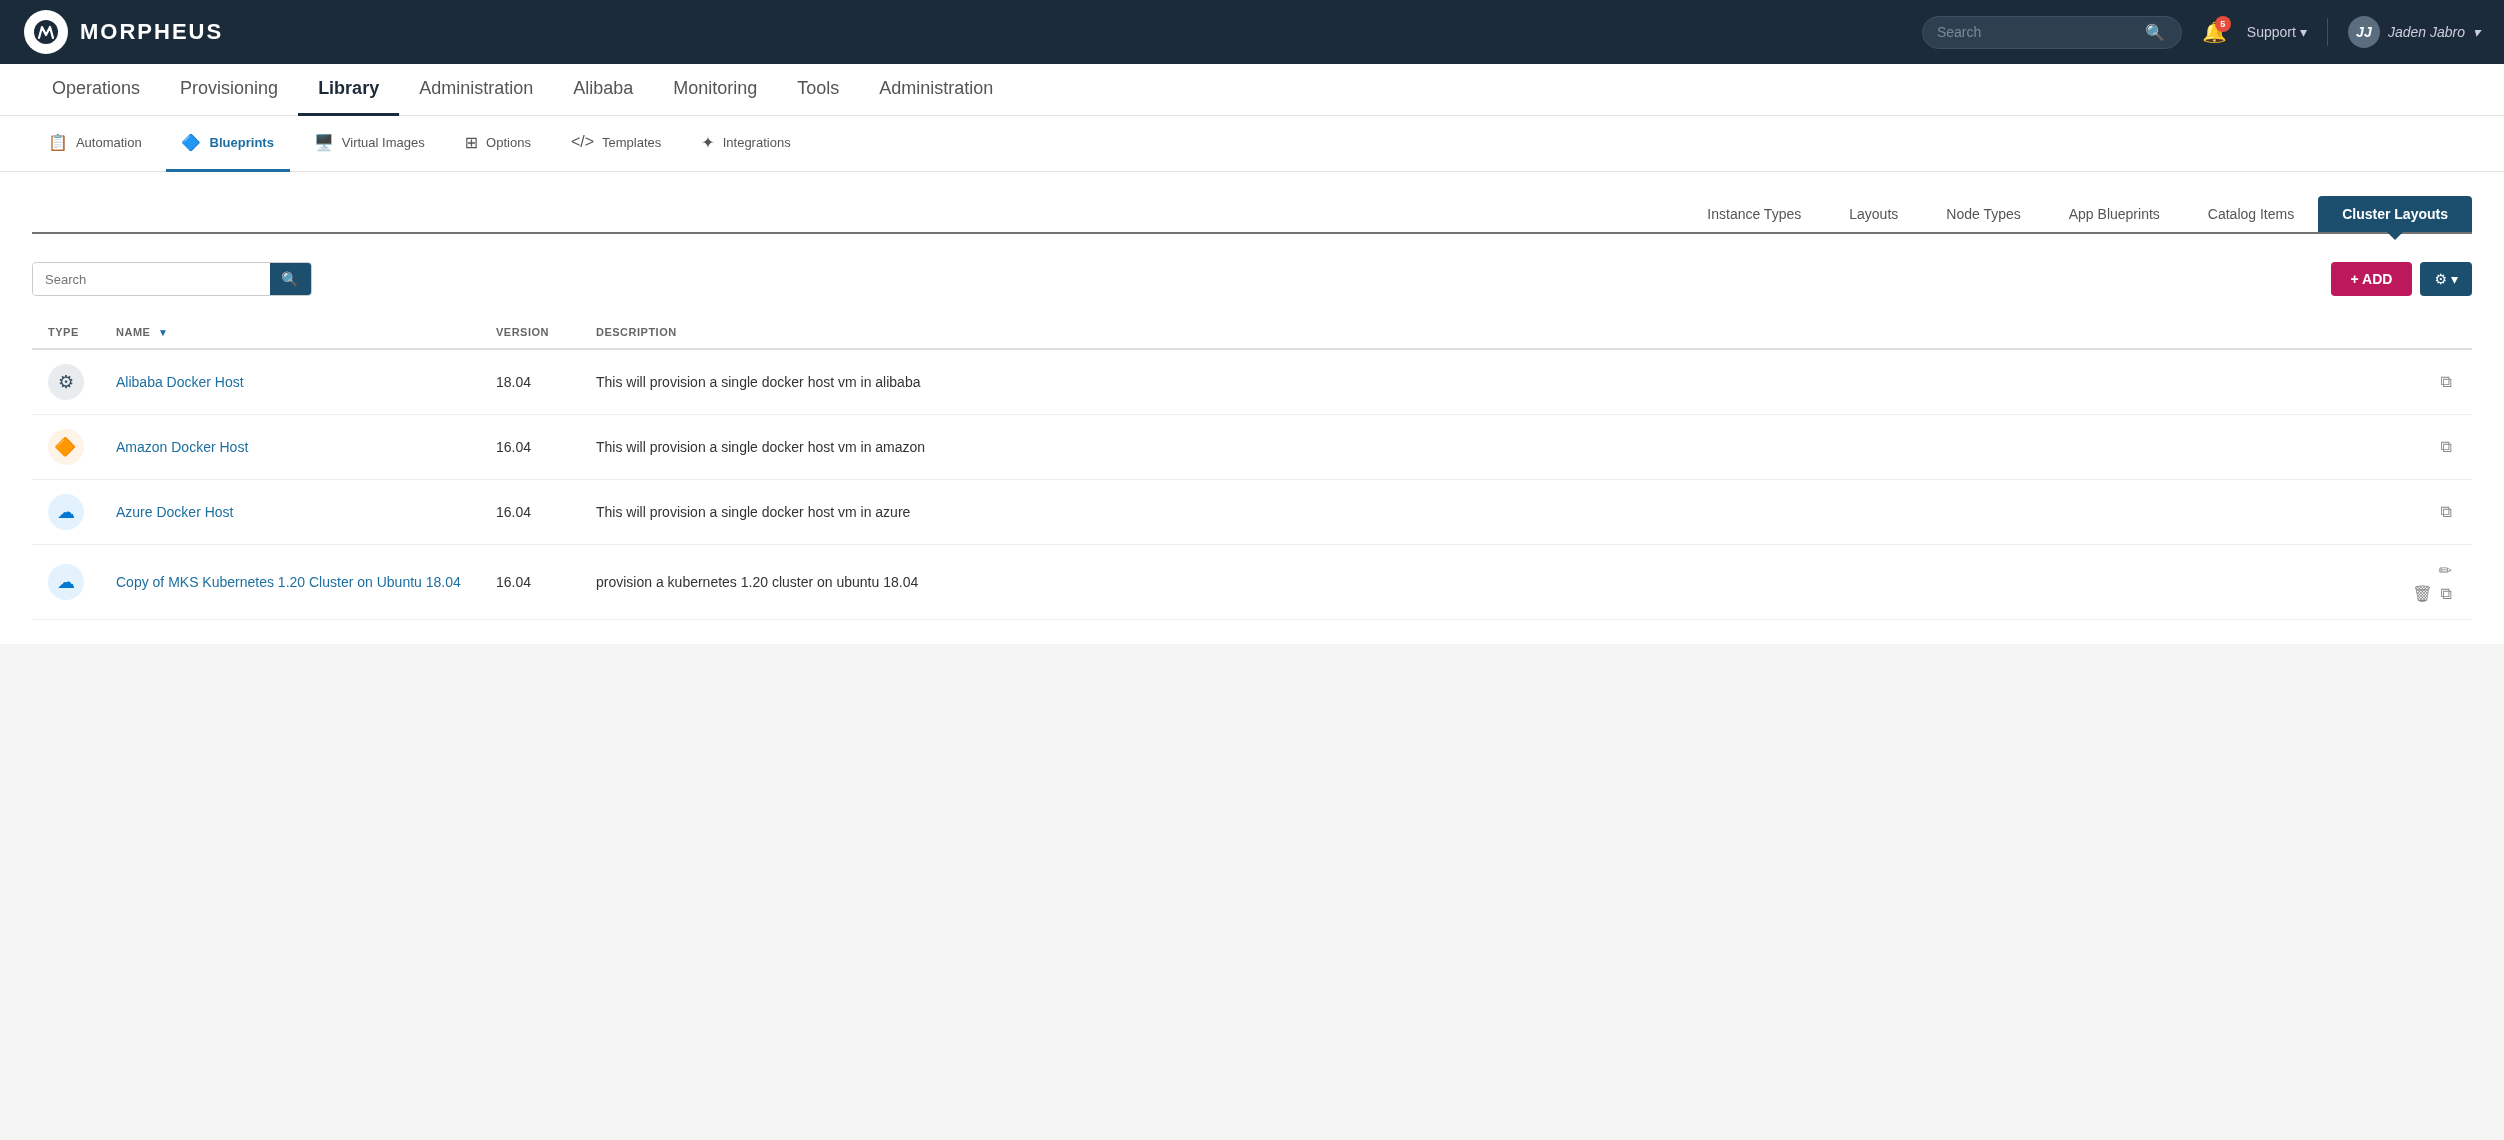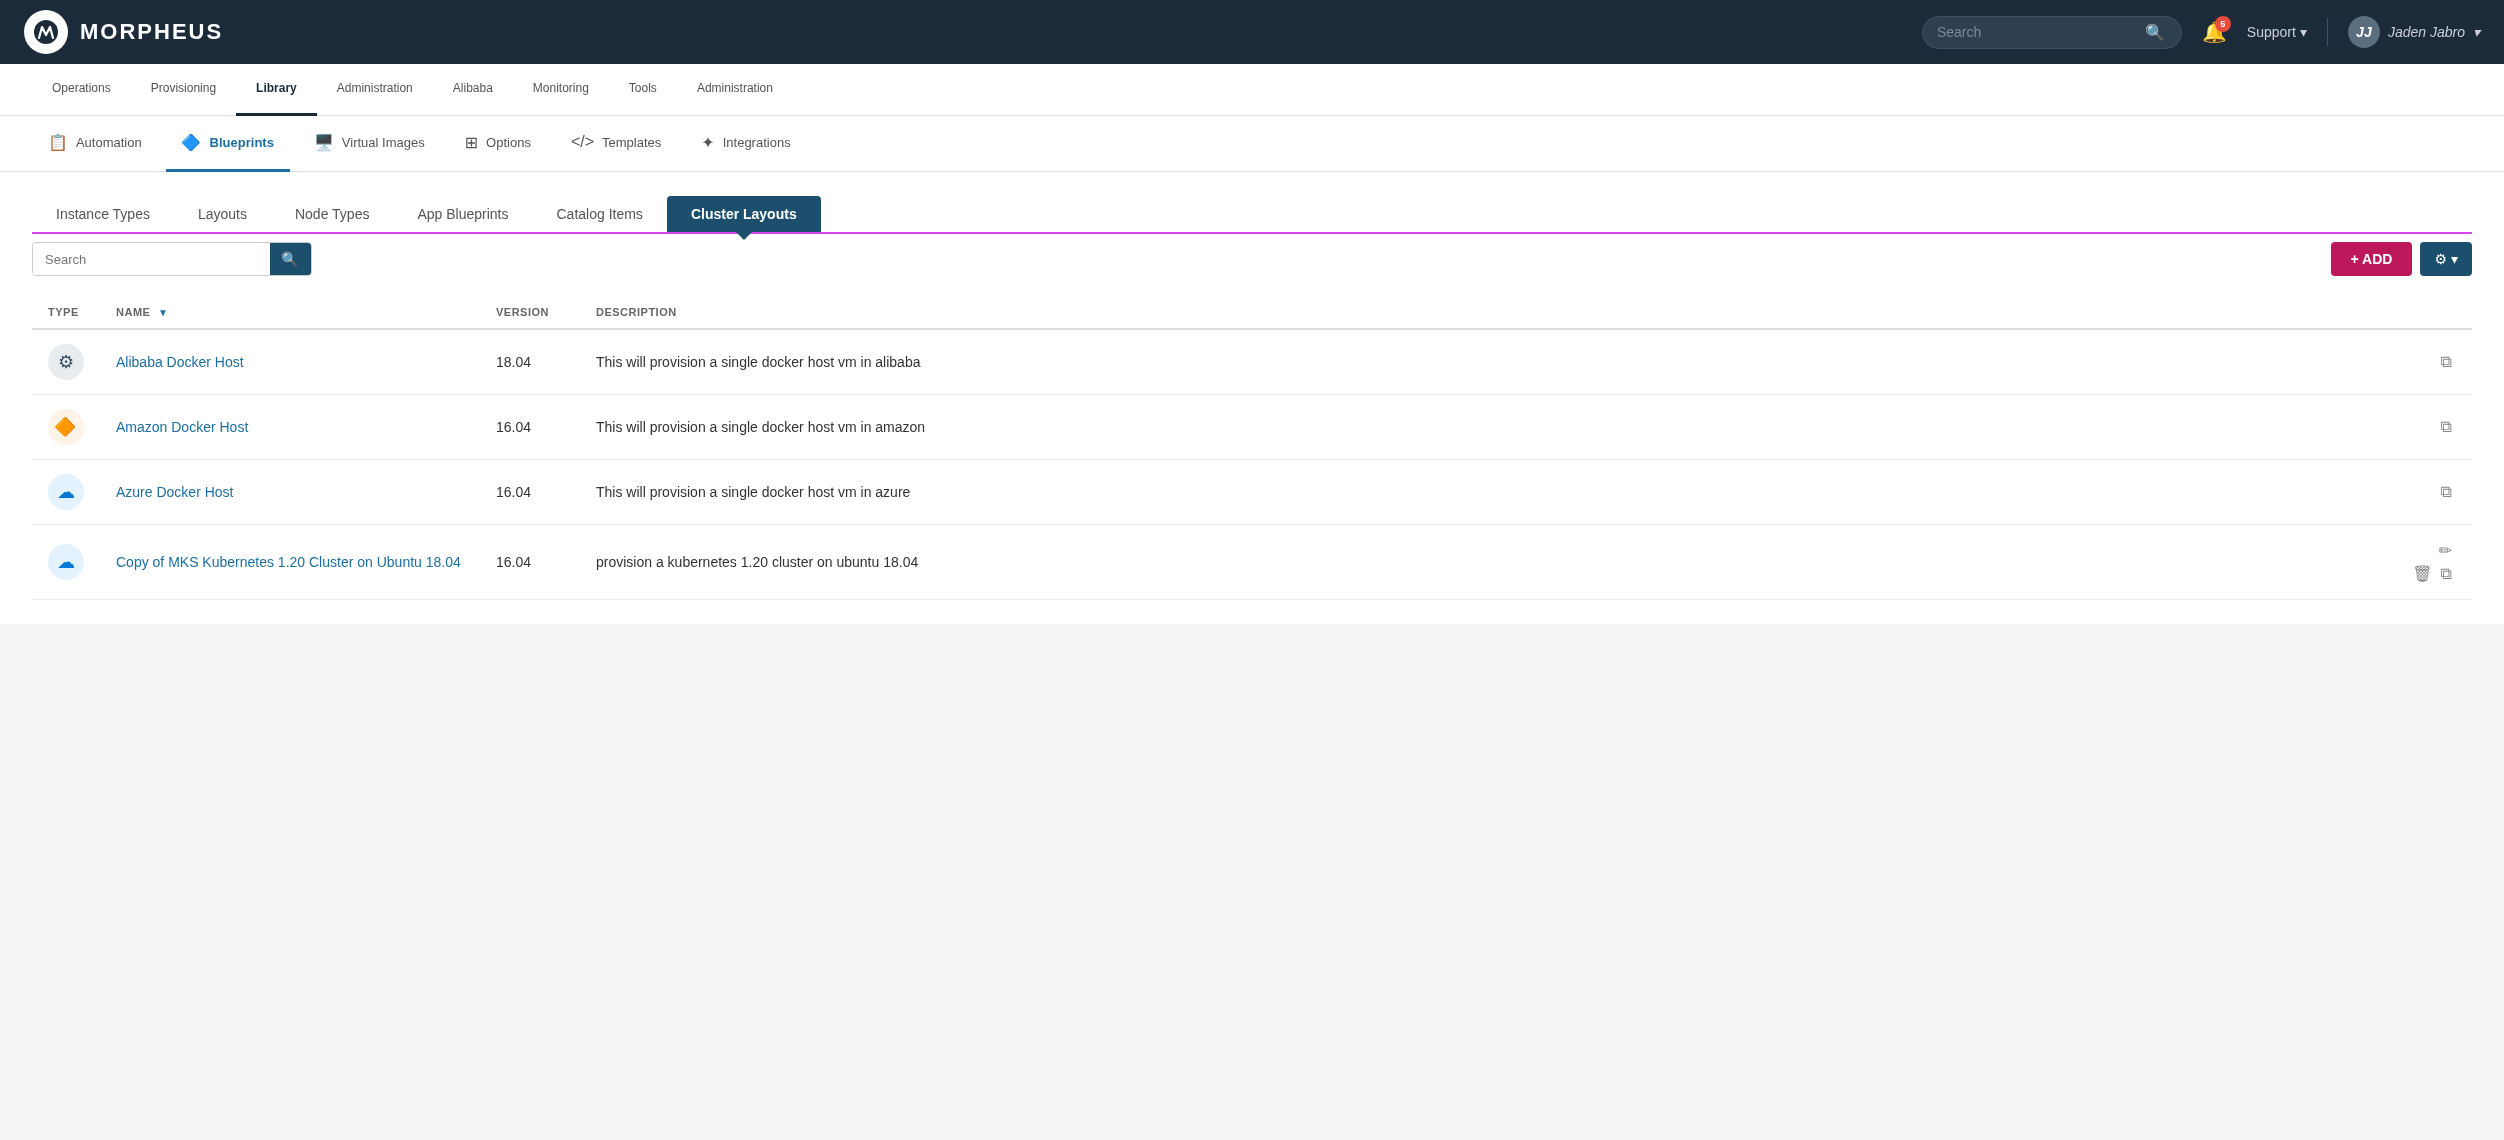--- a/index.html
+++ b/index.html
@@ -127,21 +127,21 @@
       padding: 0 32px;
       height: 52px;
       gap: 0;
     }
     .main-nav-item {
       padding: 0 20px;
       height: 52px;
       display: flex;
       align-items: center;
       color: #555;
-      font-size: 12px;
+      font-size: 18px;
       cursor: pointer;
       border-bottom: 3px solid transparent;
       white-space: nowrap;
     }
     .main-nav-item.active {
       color: #1c2b3a;
       font-weight: 600;
       border-bottom: 3px solid #1c2b3a;
     }
 
@@ -176,22 +176,23 @@
     
     .content {
       background: #fff;
       margin: 0;
       padding: 24px 32px;
     }
 
     
     .bp-tabs {
       display: flex;
-      border-bottom: 2px solid #d946ef;
-      margin-bottom: 8px;
+      border-bottom: 2px solid #737373;
+      margin-bottom: 28px;
+      justify-content: flex-end;
     }
     .bp-tab {
       padding: 10px 24px;
       color: #555;
       font-size: 14px;
       cursor: pointer;
       background: none;
       border: none;
       white-space: nowrap;
     }

